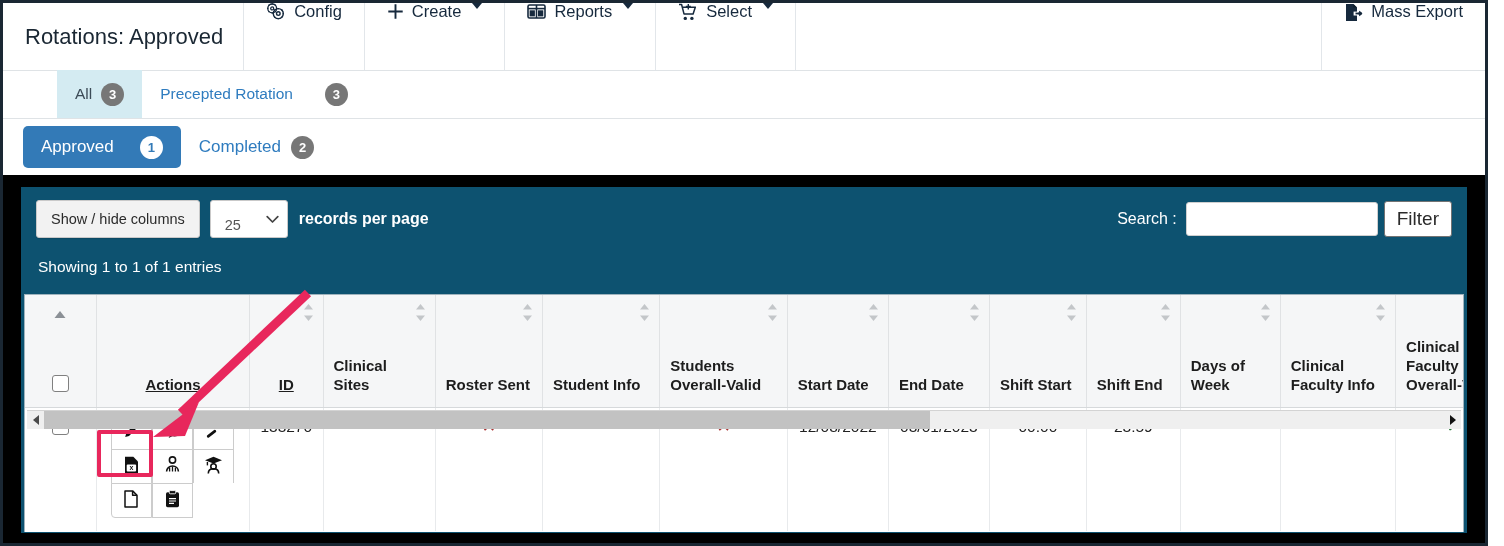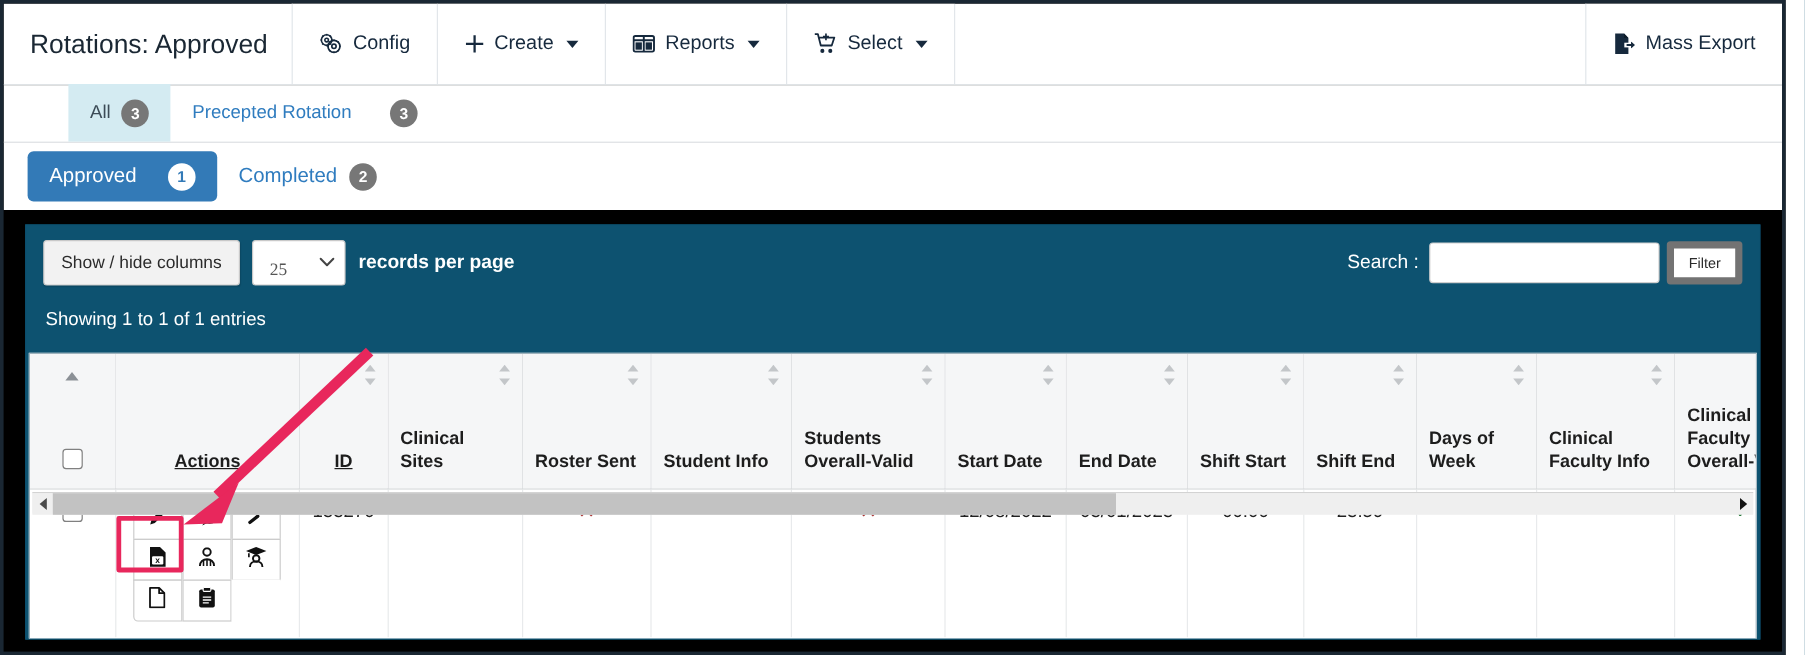--- a/index.html
+++ b/index.html
@@ -25,21 +25,21 @@
     border-bottom:1px solid #dfe3e6;
     background:#fff;
   }
   .page-title {
     display:flex; align-items:center;
     padding:0 20px 0 22px;
     font-size:22px; color:#1a2733; font-weight:400;
     white-space:nowrap;
   }
   .hbtn {
-    display:flex; align-items:center; gap:8px;
+    display:flex; align-items:flex-start; gap:8px;
     padding:0 22px;
     border-left:1px solid #e2e6ea;
     font-size:16.5px; color:#16293d;
     white-space:nowrap;
     cursor:pointer;
     background:#fff;
   }
   .hbtn .lbl { line-height:1; }
   .caret {
     width:0;height:0;
@@ -114,43 +114,43 @@
     background:#f2f2f2; border:1px solid #c9c9c9; border-radius:3px;
     color:#2b2b2b; font-size:14.5px; font-family:inherit;
     cursor:pointer;
     box-shadow:0 1px 1px rgba(0,0,0,.12);
   }
   .select-wrap { position:relative; margin-left:10px; }
   select.rpp {
     height:38px; width:78px;
     padding:12px 24px 0 14px;
     background:#fff; border:1px solid #c9c9c9; border-radius:3px;
-    color:#555; font-size:14.5px; font-family:Liberation Serif, serif;
+    color:#555; font-size:14.5px; font-family:Liberation Sans, sans-serif;
     appearance:none; -webkit-appearance:none;
     cursor:pointer;
   }
   .select-wrap .chev {
     position:absolute; right:9px; top:50%;
     transform:translateY(-50%);
     pointer-events:none;
   }
   .rpp-label { color:#fff; font-size:16px; margin-left:11px; font-weight:700; }
   .tb-right { margin-left:auto; display:flex; align-items:center; }
   .search-label { color:#fff; font-size:16px; margin-right:9px; }
   input.search {
     width:192px; height:34px;
     border:1px solid #cfcfcf; border-radius:3px;
     padding:0 8px;
     font-size:14px; font-family:inherit;
     background:#fff;
   }
   .btn-filter {
     height:36px; padding:0 12px; margin-left:6px;
-    background:#fff; border:6px solid #737373; border-radius:3px;
-    font-size:12px; font-family:inherit; color:#2b2b2b;
+    background:#fff; border:1px solid #737373; border-radius:3px;
+    font-size:19px; font-family:inherit; color:#2b2b2b;
     cursor:pointer;
   }
   .showing {
     color:#fff; font-size:15.5px;
     padding:0 0 0 16px;
     height:34px; display:flex; align-items:center;
   }
 
   
   .table-wrap {

